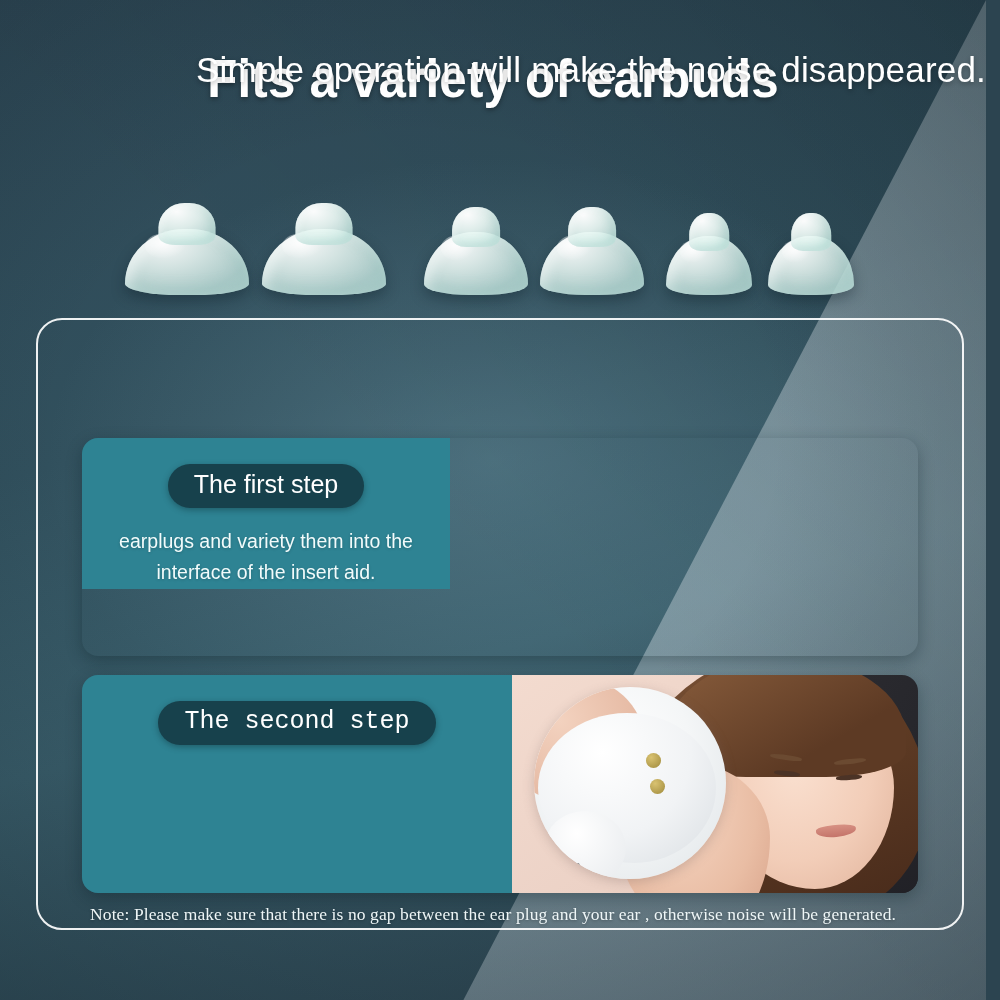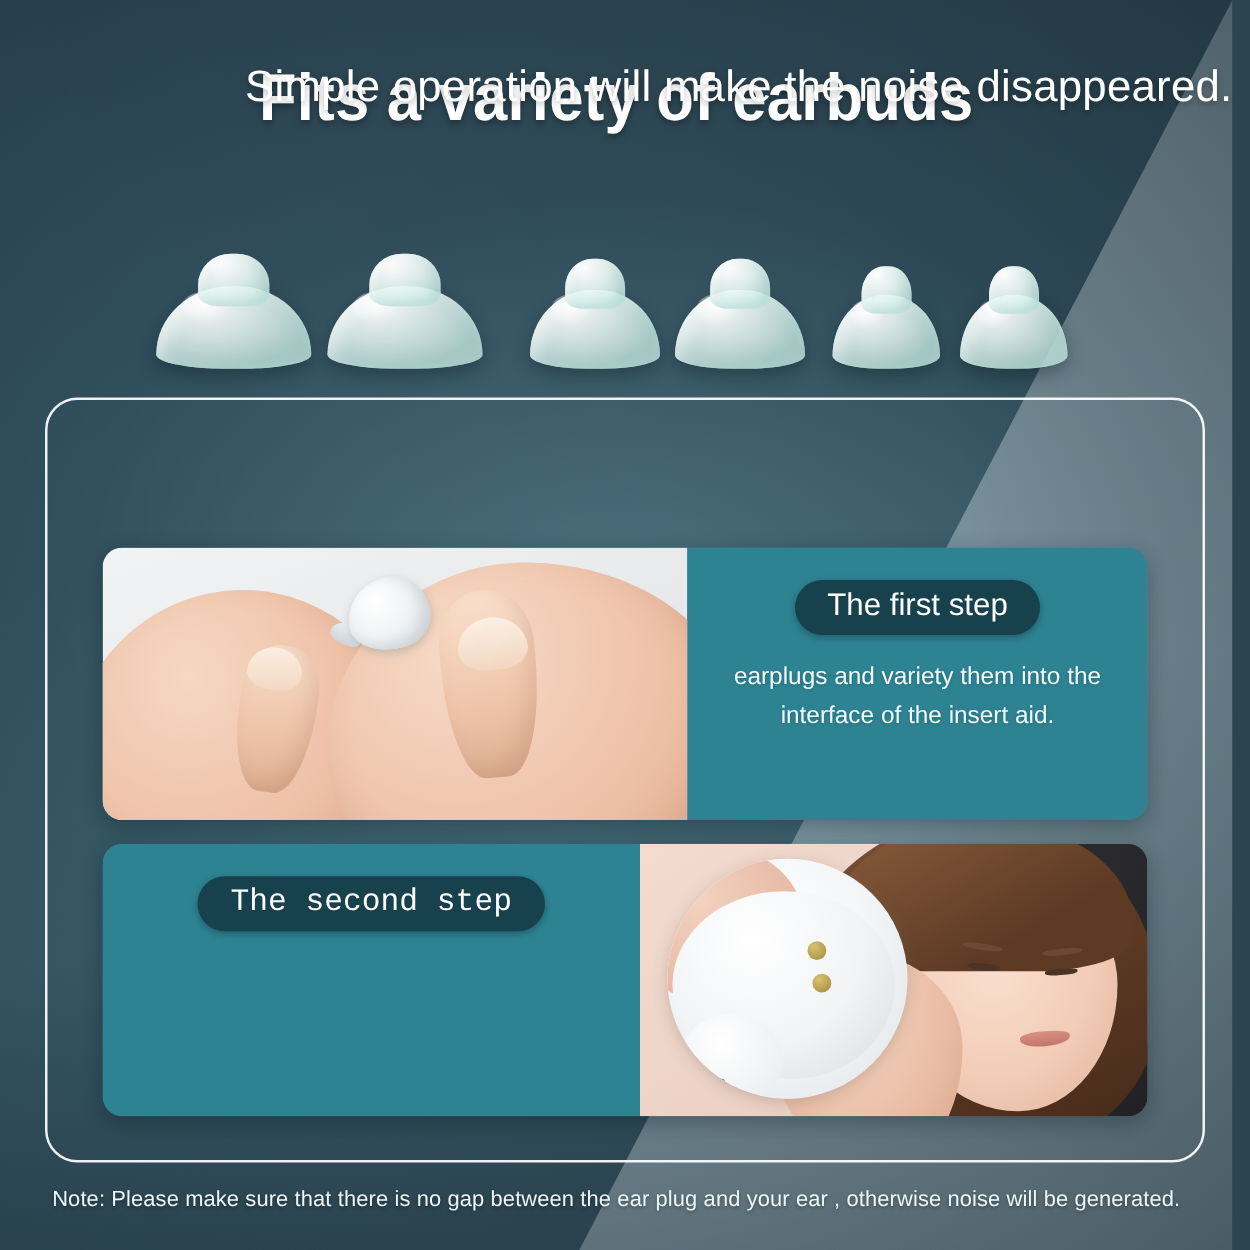--- a/index.html
+++ b/index.html
@@ -73,21 +73,21 @@
     color:#ffffff;font-size:35px;font-weight:400;letter-spacing:.2px;
     text-shadow:0 2px 5px rgba(0,0,0,.30);
   }
 
   
   .row{
     position:absolute;left:82px;width:836px;height:218px;
     border-radius:16px;overflow:hidden;display:flex;
     box-shadow:0 5px 16px rgba(10,26,34,.33);
   }
-  #row1{top:438px;}
+  #row1{top:438px;flex-direction:column;}
   #row2{top:675px;font-family:Liberation Mono, monospace;}
 
   .panel-text{
     background:#2e8393;position:relative;
     display:flex;flex-direction:column;align-items:center;justify-content:flex-start;
     padding-top:26px;box-sizing:border-box;
   }
   #row1 .panel-text{width:368px;}
   #row2 .panel-text{width:430px;}
   .panel-photo{position:relative;overflow:hidden;}
@@ -249,23 +249,23 @@
     background:radial-gradient(ellipse at 40% 30%, #ffffff, #e7eaed);
     border-radius:50%;
   }
   .dotc{position:absolute;border-radius:50%;background:radial-gradient(circle at 35% 30%,#d9c271,#9f8a3c);}
   .dotc.d1{left:112px;top:66px;width:15px;height:15px;}
   .dotc.d2{left:116px;top:92px;width:15px;height:15px;}
   .dotc.d3{left:40px;bottom:10px;width:6px;height:6px;background:#4a4a4a;}
 
   
   .note{
-    position:absolute;left:0;right:0;top:949px;text-align:center;
+    position:absolute;left:0;right:0;top:904px;text-align:center;
     color:#eef6f7;font-size:17.5px;letter-spacing:.1px;
-    font-family:Liberation Sans, sans-serif;
+    font-family:Liberation Serif, serif;
     text-shadow:0 1px 3px rgba(0,0,0,.3);
   }
 </style>
 </head>
 <body>
 
 <div id="poster">
 
   <div class="diag"></div>
   <div class="diag2"></div>

